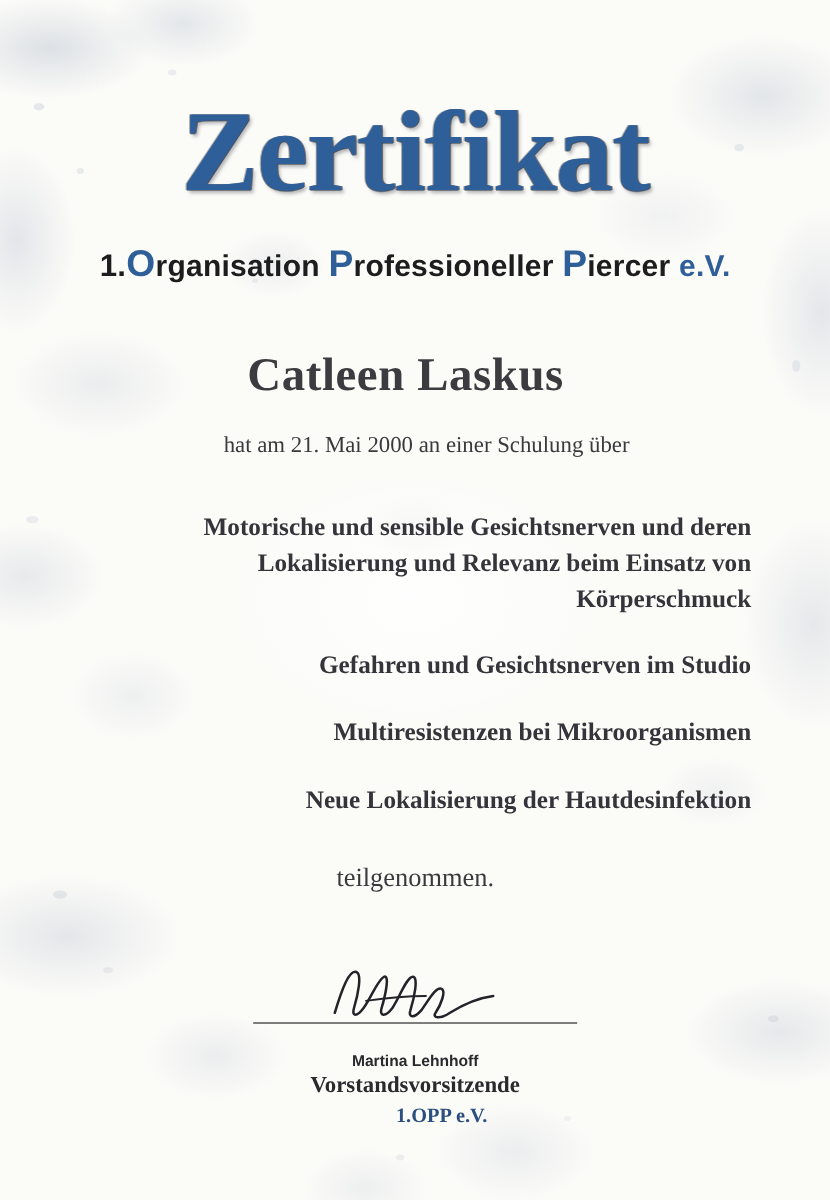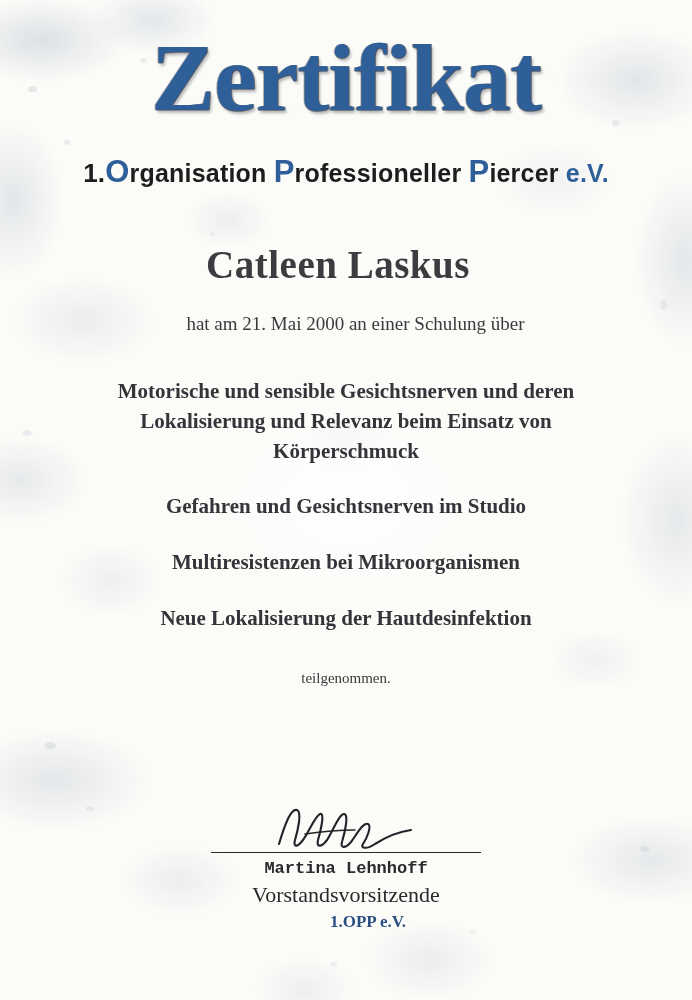--- a/index.html
+++ b/index.html
@@ -53,21 +53,21 @@
   .content {
     position: relative;
     z-index: 2;
     width: 100%;
     height: 100%;
     text-align: center;
   }
 
   .title {
     margin: 0;
-    padding-top: 30px;
+    padding-top: 78px;
     font-family: "Liberation Serif", serif;
     font-size: 96px;
     line-height: 1.0;
     font-weight: 700;
     letter-spacing: -1px;
     color: #2f5f99;
     text-shadow:
        1px 0 0 rgba(40,40,45,0.55),
       -1px 0 0 rgba(40,40,45,0.35),
        0 1px 0 rgba(40,40,45,0.45),
@@ -109,35 +109,36 @@
     margin: 26px 0 0 0;
     font-family: "Liberation Serif", serif;
     font-size: 19px;
     color: #3a3a3e;
     padding-left: 19px;
   }
 
   .topics {
     margin: 42px auto 0 auto;
     width: 560px;
+    text-align: right;
   }
   .topic {
     font-family: "Liberation Serif", serif;
     font-size: 21px;
     font-weight: 700;
     color: #34343a;
     line-height: 1.42;
     margin-bottom: 26px;
   }
   .topic:last-child { margin-bottom: 0; }
 
   .closing {
     margin: 36px 0 0 0;
     font-family: "Liberation Serif", serif;
-    font-size: 15px;
+    font-size: 22px;
     color: #3a3a3e;
   }
 
   .signature-block {
     position: absolute;
     left: 0;
     right: 0;
     top: 800px;
     text-align: center;
   }
@@ -151,31 +152,31 @@
     transform: translateX(-50%);
     top: 0;
   }
   .sig-rule {
     width: 270px;
     height: 0;
     border-top: 1px solid #2a2a2e;
     margin: 0 auto;
   }
   .sig-name {
-    margin-top: 5px;
-    font-family: Liberation Mono, monospace;
-    font-size: 17px;
+    margin-top: 22px;
+    font-family: Liberation Sans, sans-serif;
+    font-size: 13px;
     font-weight: 700;
     color: #2a2a2e;
     line-height: 1.32;
   }
   .sig-role {
     font-family: "Liberation Serif", serif;
-    font-size: 22px;
-    font-weight: 400;
+    font-size: 19px;
+    font-weight: 700;
     color: #2a2a2e;
     line-height: 1.32;
   }
   .sig-org {
     margin-top: 2px;
     font-family: "Liberation Serif", serif;
     font-size: 17px;
     font-weight: 700;
     color: #2b4f80;
     line-height: 1.32;

